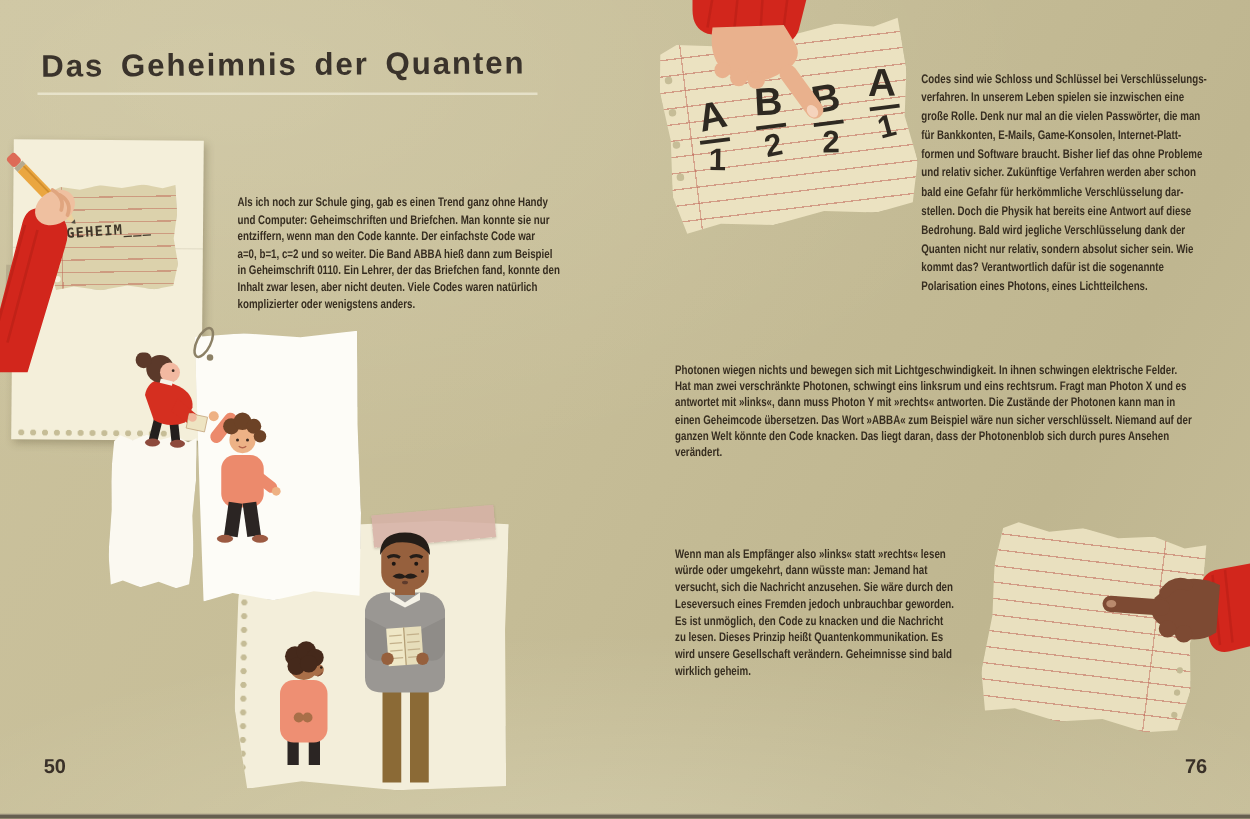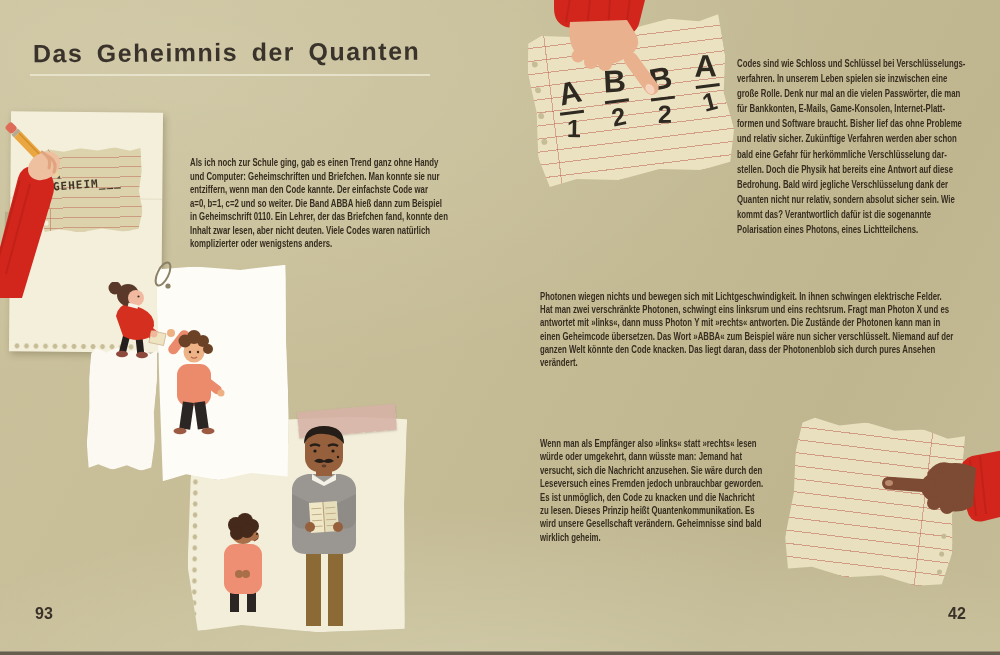--- a/index.html
+++ b/index.html
@@ -243,21 +243,21 @@
       <circle cx="22" cy="13" r="8" fill="#45291b"></circle>
       <circle cx="31" cy="9" r="8" fill="#45291b"></circle>
       <circle cx="38" cy="14" r="7" fill="#45291b"></circle>
       <circle cx="23" cy="21" r="7" fill="#45291b"></circle>
       <circle cx="33" cy="19" r="7" fill="#45291b"></circle>
       <circle cx="43" cy="22" r="1" fill="#2b1d15"></circle>
       <path d="M40 29 Q43 28 44 26" stroke="#7d4a33" stroke-width="1" fill="none"></path>
     </svg>
   </div>
 
-  <div class="abs pagenum pn-left">93</div>
+  <div class="abs pagenum pn-left">50</div>
 
   <div class="abs torn abba-note">
     <div class="holes"></div>
     <div class="abba-row">
       <div class="abba-col" style="transform:translateY(8px)">
         <span class="abba-letter" style="transform:rotate(-6deg)">A</span>
         <div class="abba-line"></div>
         <span class="abba-number" style="transform:rotate(8deg)">1</span>
       </div>
       <div class="abba-col" style="transform:translateY(2px)">
@@ -330,16 +330,16 @@
       <path d="M92 12 L98 68 M102 8 L108 66" stroke="#b01d14" stroke-width="2" opacity=".45" fill="none"></path>
       <path d="M98 20 Q76 10 58 20 L46 30 Q39 41 48 50 L62 60 Q80 68 95 58 Z" fill="#7d4a33"></path>
       <circle cx="56" cy="55" r="7" fill="#7d4a33"></circle>
       <circle cx="69" cy="59" r="7" fill="#7d4a33"></circle>
       <rect x="4" y="30" width="54" height="13" rx="6.5" fill="#7d4a33" transform="rotate(4 30 36)"></rect>
       <ellipse cx="11" cy="35" rx="4" ry="3" fill="#b98a6d"></ellipse>
       <path d="M54 26 Q62 16 72 20" stroke="#7d4a33" stroke-width="9" fill="none" stroke-linecap="round"></path>
     </svg>
   </div>
 
-  <div class="abs pagenum pn-right">42</div>
+  <div class="abs pagenum pn-right">76</div>
 
   <div class="abs bottom-edge"></div>
 </div>
 
 </body></html>

